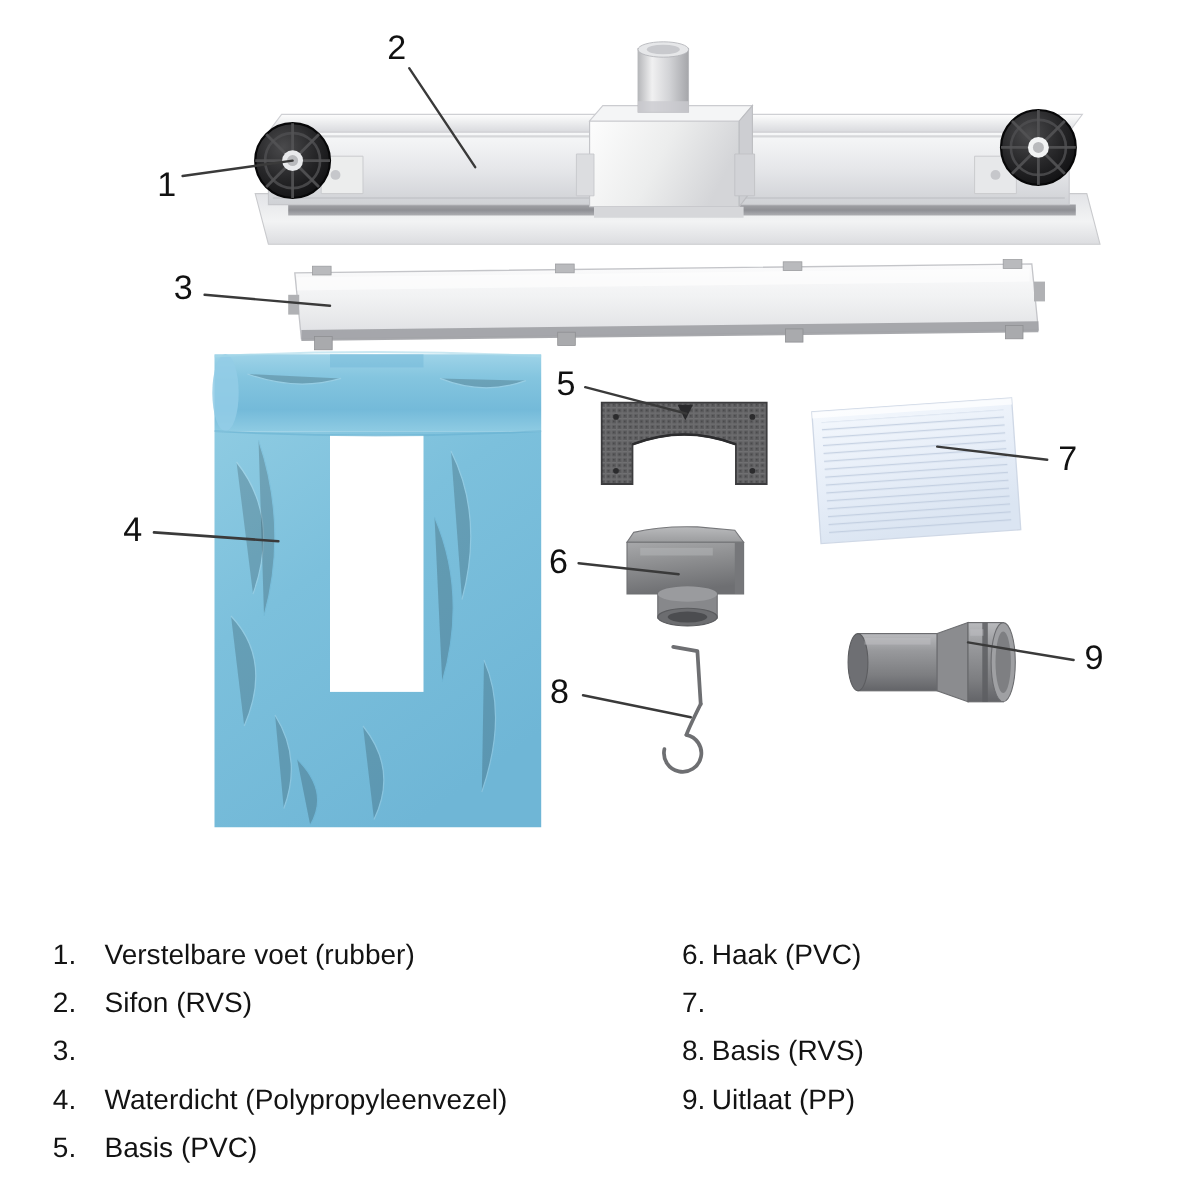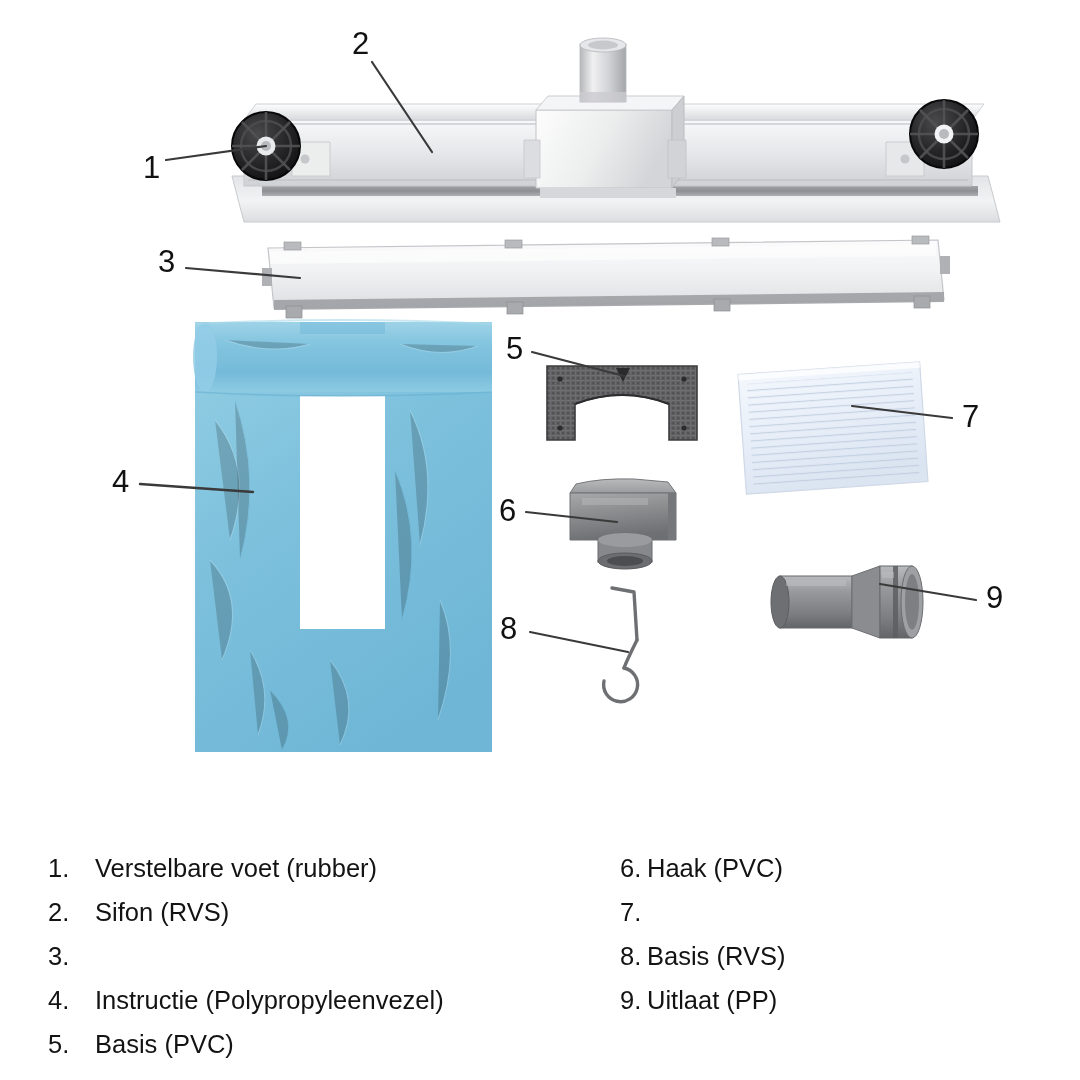--- a/index.html
+++ b/index.html
@@ -391,21 +391,21 @@
       </div>
       <div class="legend-row">
         <span class="legend-num">2.</span>
         <span class="legend-text">Sifon (RVS)</span>
       </div>
       <div class="legend-row">
         <span class="legend-num">3.</span>
       </div>
       <div class="legend-row">
         <span class="legend-num">4.</span>
-        <span class="legend-text">Instructie (Polypropyleenvezel)</span>
+        <span class="legend-text">Waterdicht (Polypropyleenvezel)</span>
       </div>
       <div class="legend-row">
         <span class="legend-num">5.</span>
         <span class="legend-text">Basis (PVC)</span>
       </div>
     </div>
 
     <div class="legend-col right">
       <div class="legend-row">
         <span class="legend-num">6.</span>

